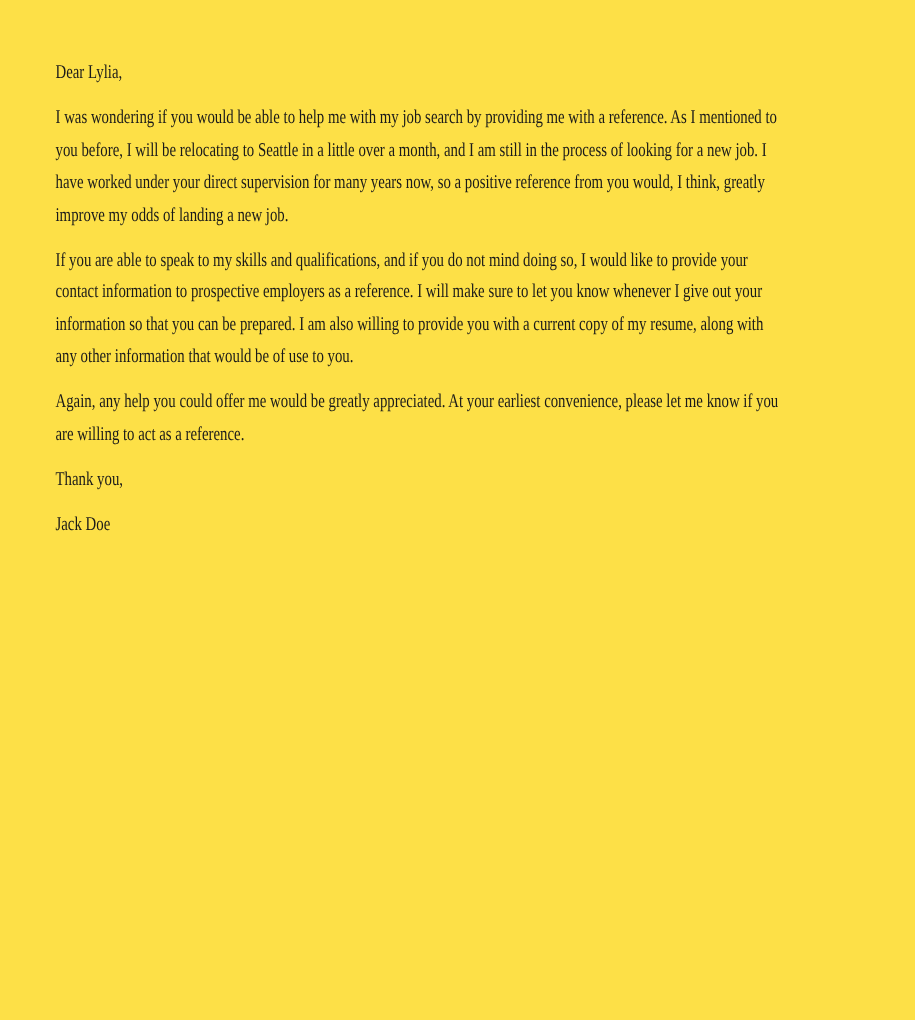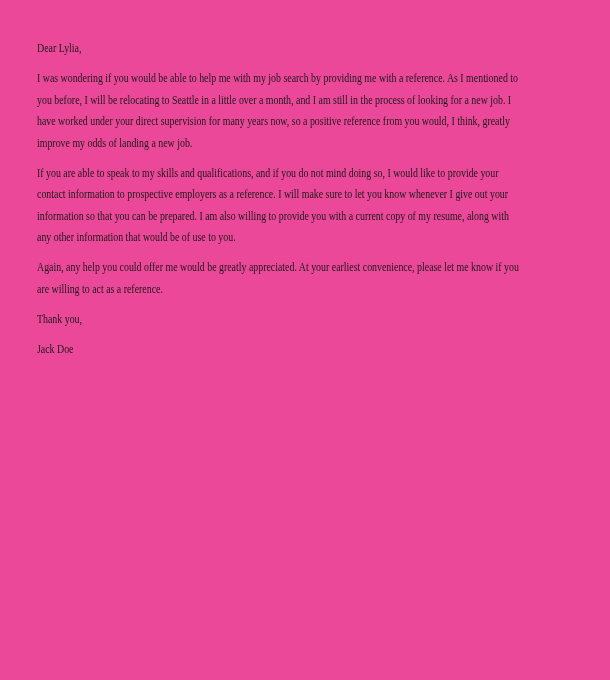--- a/index.html
+++ b/index.html
@@ -8,21 +8,21 @@
     width: 610px;
     height: 680px;
     background: #ffffff;
     overflow: hidden;
   }
   .page {
     box-sizing: border-box;
     width: 610px;
     height: 680px;
     padding: 37px 0 0 37px;
-    background: #ec4899;
+    background: #fde047;
   }
   .letter {
     width: 750px;
     transform: scaleX(0.76);
     transform-origin: left top;
     font-family: "Liberation Serif", "DejaVu Serif", serif;
     font-size: 13px;
     line-height: 21.5px;
     color: #1a1a1a;
     -webkit-font-smoothing: antialiased;

